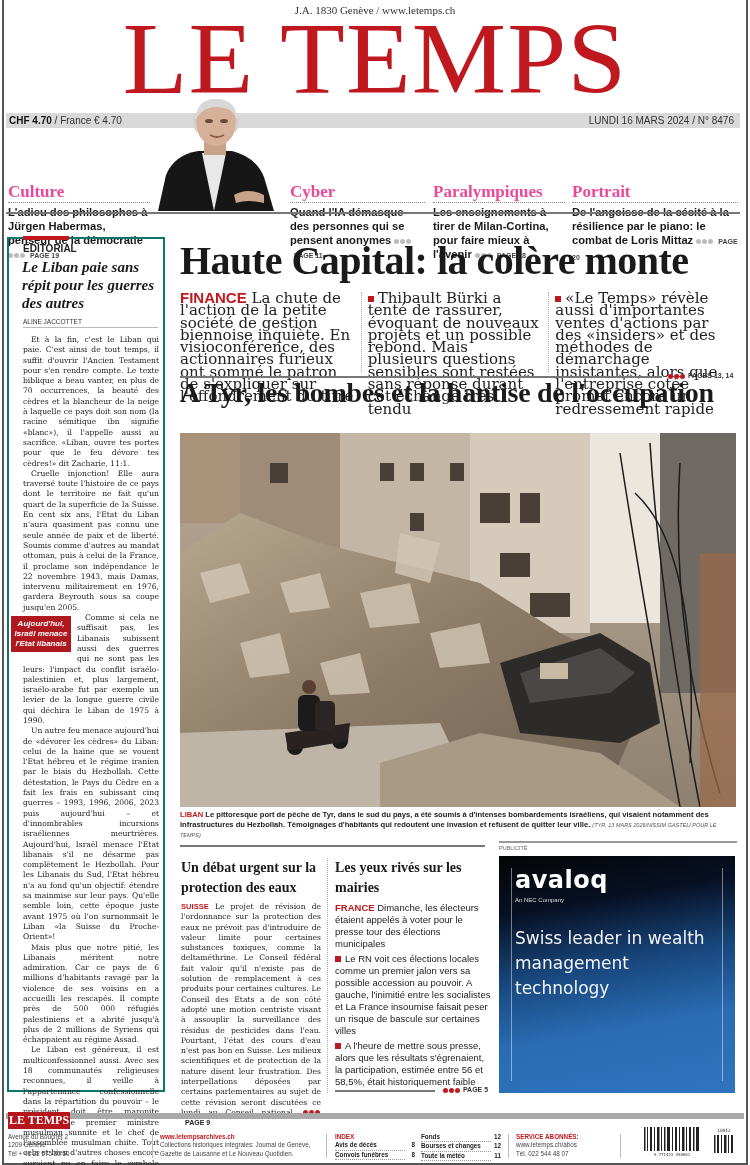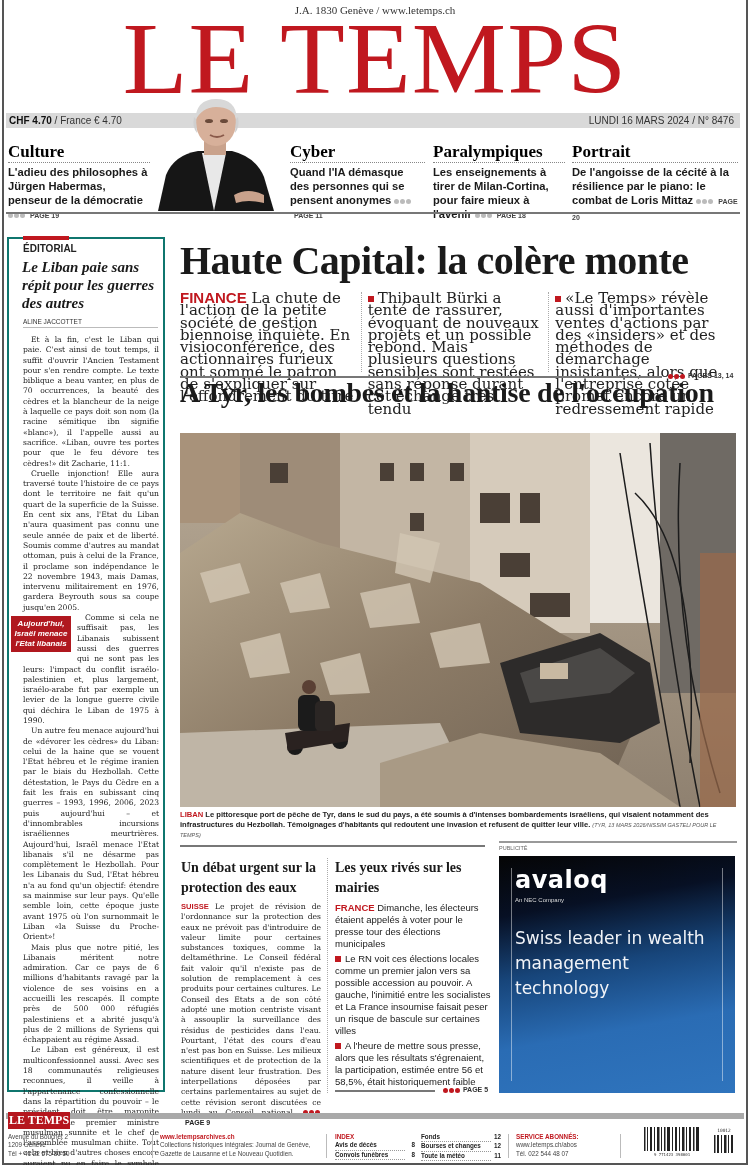--- a/index.html
+++ b/index.html
@@ -11,21 +11,21 @@
   
   .ja { left: 0; width: 750px; top: 4px; text-align: center; font-family: "Liberation Serif", serif; font-size: 11px; color: #333; }
   .logo { left: 0; width: 750px; top: 10px; text-align: center; font-family: "Liberation Serif", serif; font-size: 102px; line-height: 98px; color: #c0181f; letter-spacing: 1px; transform: scaleX(1.04); }
   .pricebar { left: 6px; top: 113px; width: 734px; height: 15px; background: #d9d9d9; font-family: "Liberation Sans", sans-serif; font-size: 10px; line-height: 15px; color: #333; }
   .pricebar .price { position: absolute; left: 3px; }
   .pricebar .price b { font-weight: 700; color: #111; }
   .pricebar .date { position: absolute; right: 6px; }
 
   
   .teaser { top: 143px; }
-  .teaser .kicker { font-family: "Liberation Serif", serif; font-weight: 700; font-size: 17px; color: #000000; line-height: 18px; border-bottom: 1px dotted #888; padding-bottom: 1px; margin-bottom: 2px; }
+  .teaser .kicker { font-family: "Liberation Serif", serif; font-weight: 700; font-size: 17px; color: #ec4899; line-height: 18px; border-bottom: 1px dotted #888; padding-bottom: 1px; margin-bottom: 2px; margin-top: 40px; }
   .teaser .txt { font-family: "Liberation Sans", sans-serif; font-weight: 700; font-size: 11.2px; line-height: 14px; color: #1a1a1a; }
   .dots { display: inline-block; letter-spacing: 0; }
   .dot { display: inline-block; width: 5px; height: 5px; border-radius: 50%; background: #bbb; margin-right: 1px; vertical-align: middle; }
   .dot.r { background: #c0181f; }
   .pg { font-family: "Liberation Sans", sans-serif; font-weight: 700; font-size: 7px; color: #444; margin-left: 4px; }
   .rule { height: 2px; background: #777; }
 
   
   .portrait { left: 152px; top: 95px; width: 124px; height: 116px; }
 

